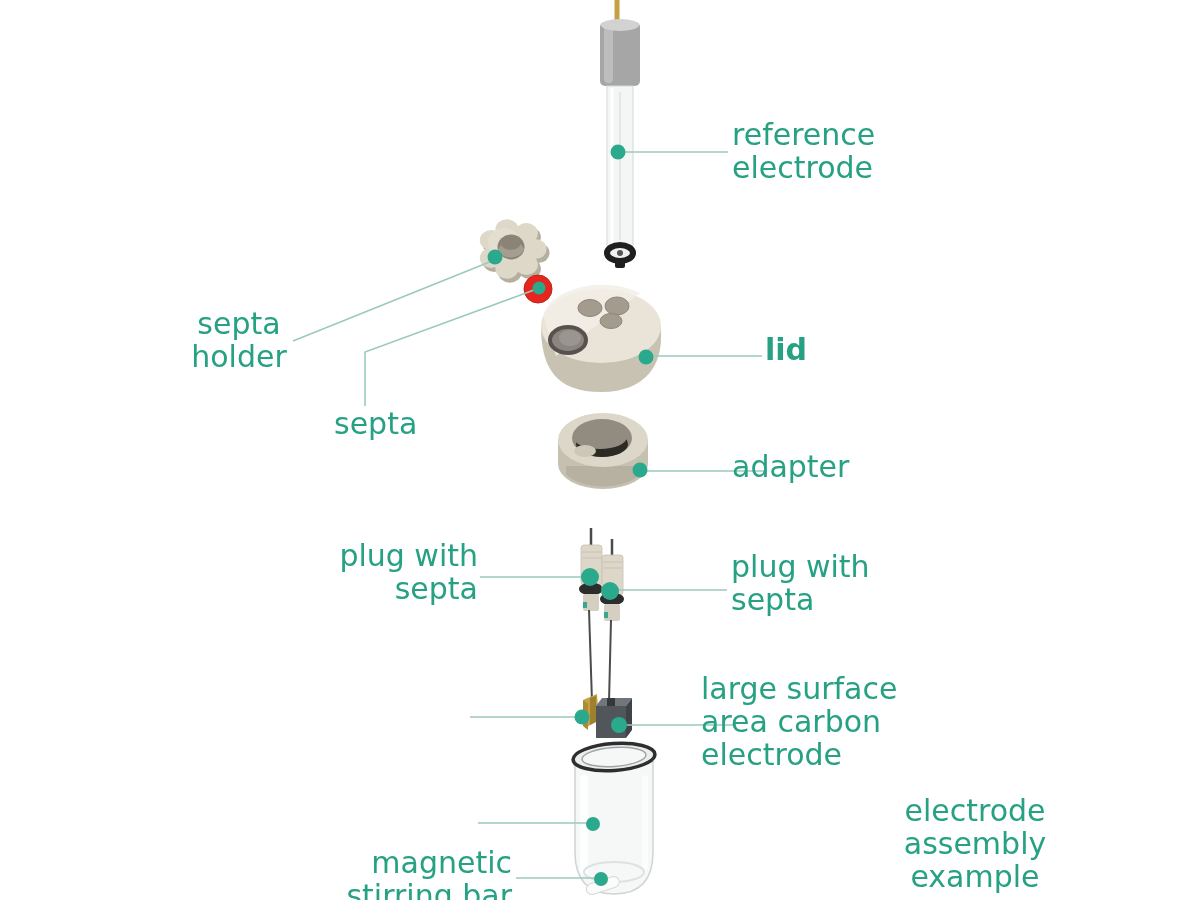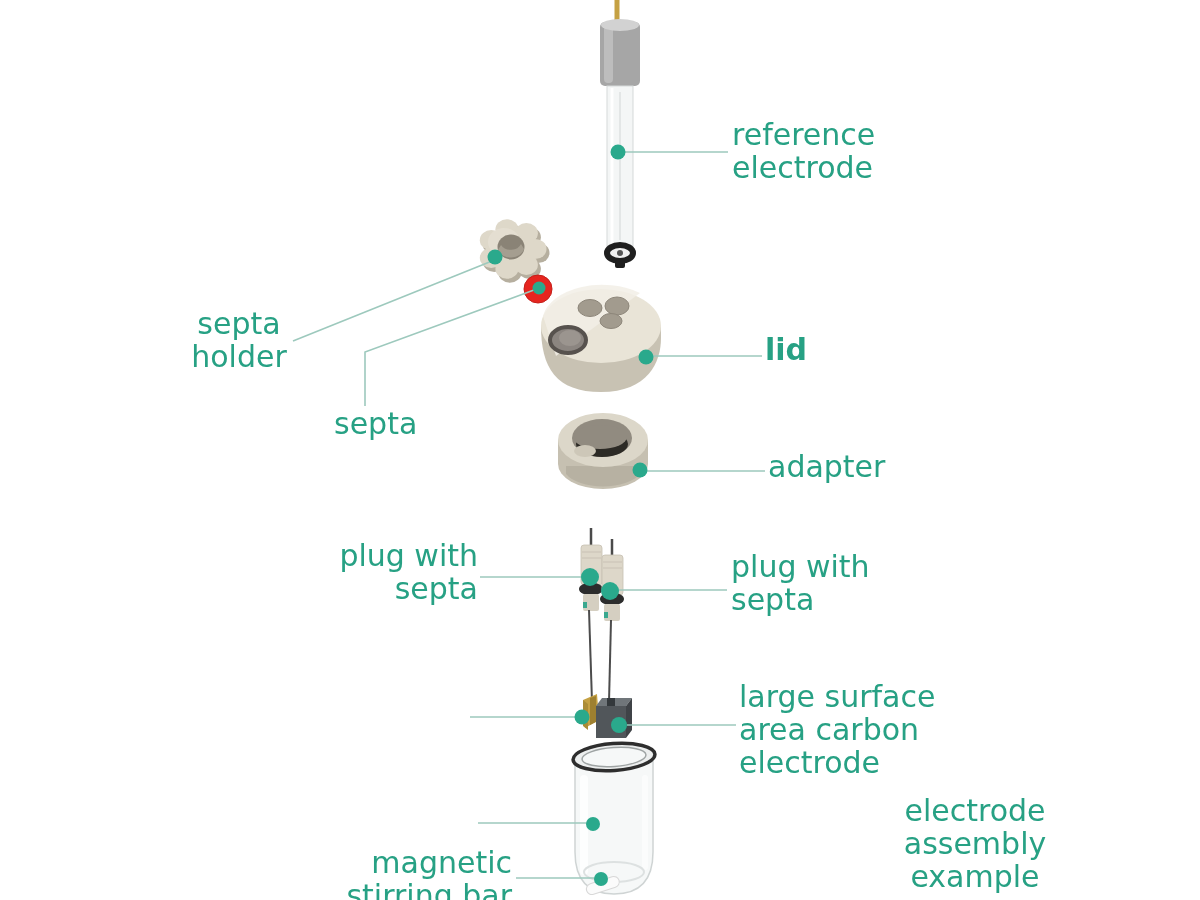--- a/index.html
+++ b/index.html
@@ -9,25 +9,25 @@
   }
   .stage svg{position:absolute;left:0;top:0;}
   .lbl{
     position:absolute;font-size:30px;line-height:33px;color:#27a184;
     white-space:pre-line;letter-spacing:0;
   }
   #lbl-ref{left:732px;top:118px;}
   #lbl-septa-holder{left:139px;width:200px;top:307px;text-align:center;}
   #lbl-septa{left:334px;top:407px;}
   #lbl-lid{left:765px;top:333px;font-weight:bold;}
-  #lbl-adapter{left:768px;top:450px;}
+  #lbl-adapter{left:732px;top:450px;}
   #lbl-plug-left{left:240px;width:238px;top:539px;text-align:right;}
   #lbl-plug-right{left:731px;top:550px;}
   #lbl-gold{left:301px;top:697px;}
-  #lbl-carbon{left:739px;top:672px;margin-top:8px;}
+  #lbl-carbon{left:701px;top:672px;}
   #lbl-glass{left:228px;top:803px;}
   #lbl-stir{left:240px;width:272px;top:846px;text-align:right;}
   #lbl-caption{left:870px;width:210px;top:794px;text-align:center;}
 </style>
 </head>
 <body>
 
 <div class="stage">
 
   <svg width="1200" height="900" viewBox="0 0 1200 900">

